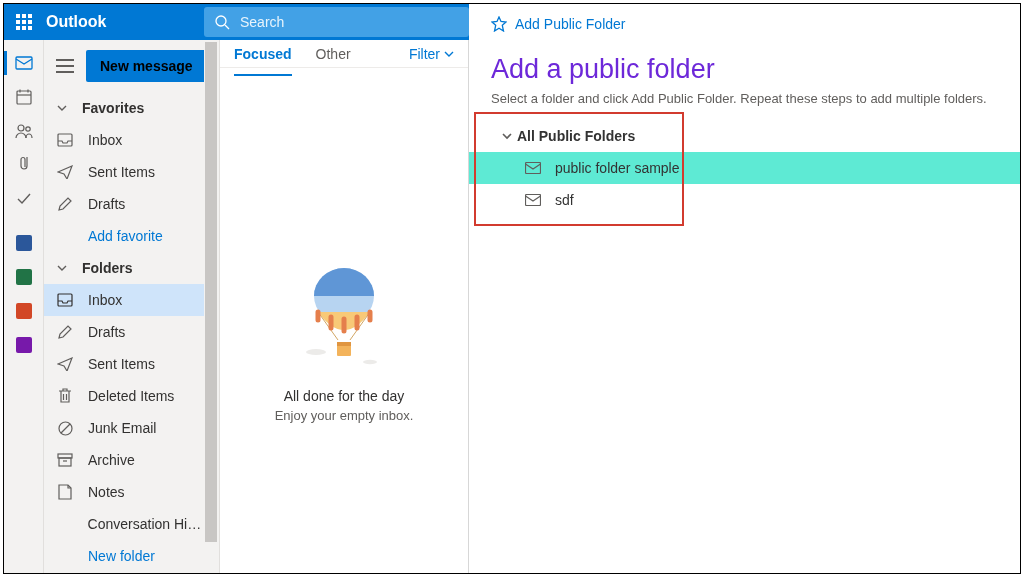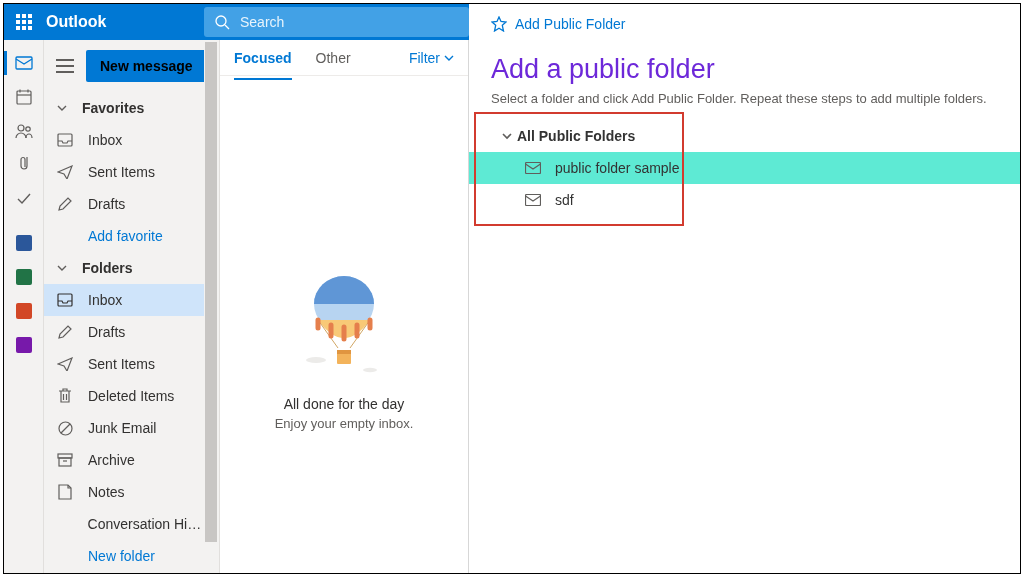--- a/index.html
+++ b/index.html
@@ -41,21 +41,21 @@
   .newmsg { background:#0078d4; color:#000000; border:none; border-radius:2px; height:32px; padding:0 14px; font-size:14px; cursor:pointer; font-weight:600;}
   .sb-head { display:flex; align-items:center; padding:8px 12px; font-weight:700; cursor:pointer; gap:14px; color:#323130;}
   .sb-item { display:flex; align-items:center; padding:6px 12px 6px 12px; gap:14px; cursor:pointer; color:#323130; height:32px;}
   .sb-item .ic { width:18px; display:flex; justify-content:center; color:#605e5c;}
   .sb-item.selected { background:#cfe4fa; }
   .sb-link { color:#0078d4; padding:8px 12px 8px 44px; cursor:pointer; font-size:14px; }
   .ellipsis { white-space:nowrap; overflow:hidden; text-overflow:ellipsis; max-width:120px; display:inline-block;}
 
   
   .listcol { position:absolute; left:216px; top:36px; bottom:0; width:249px; background:#fff; border-right:1px solid #d7d7d7; }
-  .tabs { display:flex; align-items:center; height:36px; border-bottom:1px solid #edebe9; padding:0 14px; position:relative;}
+  .tabs { display:flex; align-items:center; height:28px; border-bottom:1px solid #edebe9; padding:0 14px; position:relative;}
   .tab { margin-right:24px; font-size:14px; color:#605e5c; cursor:pointer; height:44px; display:flex; align-items:center; position:relative;}
   .tab.active { color:#0078d4; font-weight:600;}
   .tab.active::after { content:""; position:absolute; left:0; right:0; bottom:0; height:2px; background:#0078d4;}
   .filter { margin-left:auto; color:#0078d4; cursor:pointer; font-size:14px; display:flex; align-items:center; gap:4px;}
   .empty { display:flex; flex-direction:column; align-items:center; justify-content:center; height:calc(100% - 44px); color:#605e5c; text-align:center; padding-top:60px; }
   .empty .title { color:#323130; margin-top:16px; font-weight:400;}
   .empty .sub { font-size:13px; margin-top:4px;}
 
   
   .panel { position:absolute; left:465px; top:0; right:0; bottom:0; background:#fff; padding:12px 22px 0 22px; }

